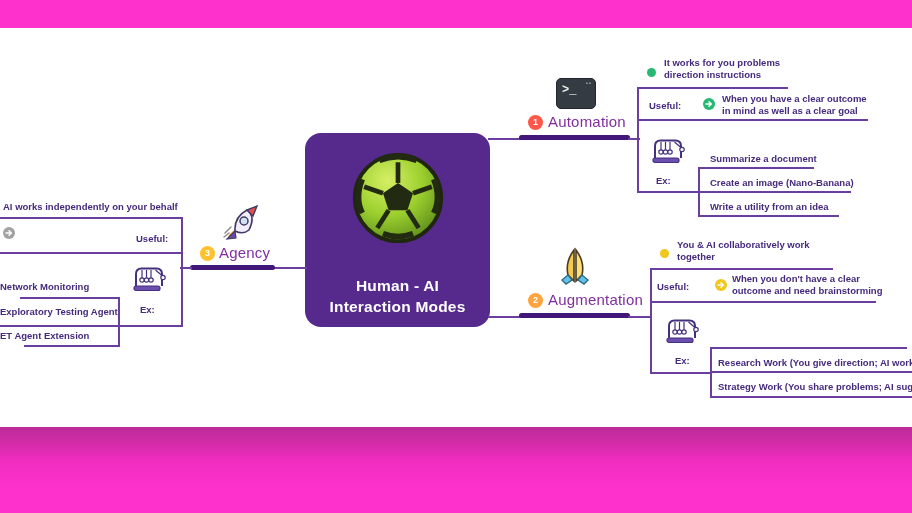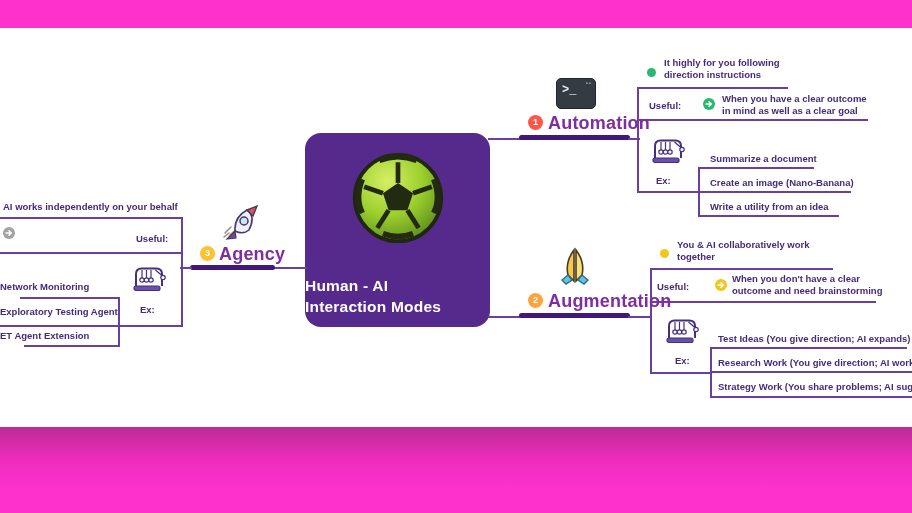--- a/index.html
+++ b/index.html
@@ -4,30 +4,30 @@
 <style>
   html,body{margin:0;padding:0;background:#fff;}
   #frame{position:relative;width:912px;height:513px;overflow:hidden;background:#ffffff;
          font-family:"Liberation Sans",sans-serif;}
   .banner-top{position:absolute;left:0;top:0;width:912px;height:28px;background:#ff31cd;}
   .banner-bottom{position:absolute;left:0;top:427px;width:912px;height:86px;
          background:linear-gradient(180deg,#bb2b96 0%,#f02dbf 40%,#ff31cd 75%);}
   
   .central{position:absolute;left:305px;top:133px;width:185px;height:194px;background:#562a8c;
          border-radius:16px;}
-  .central-title{position:absolute;left:0;top:142px;width:185px;color:#ffffff;
+  .central-title{position:absolute;left:0;top:142px;width:185px;text-align:center;color:#ffffff;
          font-weight:bold;font-size:15.5px;line-height:21px;letter-spacing:.2px;}
   .ball{position:absolute;left:46px;top:18px;}
   
   .ln{position:absolute;background:#6b3fa0;}
   .bar{position:absolute;background:#41187a;height:5px;border-radius:3px;}
   
   .t{position:absolute;font-weight:bold;font-size:9.5px;line-height:12px;color:#452a7d;white-space:nowrap;}
   .lbl{position:absolute;font-weight:bold;font-size:9.5px;color:#452a7d;white-space:nowrap;}
-  .main-label{position:absolute;font-weight:bold;font-size:18px;color:#7f2da0;letter-spacing:.2px;white-space:nowrap;}
+  .main-label{position:absolute;font-weight:normal;font-size:15px;color:#7f2da0;letter-spacing:.2px;white-space:nowrap;}
   .badge{position:absolute;width:15px;height:15px;border-radius:50%;color:#fff;font-weight:bold;
          font-size:9px;line-height:15px;text-align:center;}
   .dot{position:absolute;width:9px;height:9px;border-radius:50%;}
   .icon{position:absolute;}
   .term{position:absolute;left:556px;top:78px;width:38px;height:29px;background:#343b42;
         border:1px solid #20262b;border-radius:5px;}
   .term-prompt{position:absolute;left:5px;top:4px;color:#e9f2ec;font-family:"Liberation Mono",monospace;
         font-weight:bold;font-size:12px;}
   .term-dots{position:absolute;right:3px;top:1px;color:#9aa3a9;font-size:6px;letter-spacing:1px;}
   .ctr{text-align:left;}
@@ -82,21 +82,21 @@
     <span class="term-prompt">&gt;_</span>
     <span class="term-dots">▪▪</span>
   </div>
   <div class="badge" style="left:528px;top:115px;background:#ff564a">
     <span>1</span>
   </div>
   <div class="main-label" style="left:548px;top:113px">Automation</div>
 
   <div class="dot" style="left:647px;top:68px;background:#27b873"></div>
   <div class="t" style="left:664px;top:57px">
-    <span style="display:block">It highly for you following</span>
+    <span style="display:block">It works for you problems</span>
     <span style="display:block">direction instructions</span>
   </div>
 
   <div class="lbl" style="left:649px;top:100px">Useful:</div>
   <svg class="icon" style="left:703px;top:98px" width="12" height="12" viewBox="0 0 12 12">
     <circle cx="6" cy="6" r="6" fill="#27b873"></circle>
     <path d="M3 6 H8 M6 3.8 L8.4 6 L6 8.2" stroke="#fff" stroke-width="1.4" fill="none" stroke-linecap="round" stroke-linejoin="round"></path>
   </svg>
   <div class="t" style="left:722px;top:93px">
     <span style="display:block">When you have a clear outcome</span>
@@ -165,21 +165,20 @@
       <circle cx="10" cy="15" r="2.2" fill="#fff" stroke="#44307c" stroke-width="1.2"></circle>
     <line x1="14.5" y1="5" x2="14.5" y2="13" stroke="#44307c" stroke-width="1.2"></line>
       <circle cx="14.5" cy="15" r="2.2" fill="#fff" stroke="#44307c" stroke-width="1.2"></circle>
     <line x1="19" y1="5" x2="19" y2="13" stroke="#44307c" stroke-width="1.2"></line>
       <circle cx="19" cy="15" r="2.2" fill="#fff" stroke="#44307c" stroke-width="1.2"></circle>
     <line x1="23.5" y1="5" x2="30.5" y2="11" stroke="#44307c" stroke-width="1.2"></line>
       <circle cx="31" cy="12.5" r="2.2" fill="#fff" stroke="#44307c" stroke-width="1.2"></circle>
     <rect x="2" y="21" width="26" height="4.5" rx="2" fill="#6a4fae" stroke="#44307c" stroke-width="1.2"></rect>
   </svg>
   <div class="lbl" style="left:675px;top:355px">Ex:</div>
-  <div class="t" style="left:718px;top:333px">Test Ideas (You give direction; AI expands)</div>
   <div class="t" style="left:718px;top:357px">Research Work (You give direction; AI works)</div>
   <div class="t" style="left:718px;top:381px">Strategy Work (You share problems; AI sugge</div>
 
   <div class="ln" style="left:273px;top:267px;width:34px;height:2px"></div>
   <div class="bar" style="left:190px;top:265px;width:85px"></div>
   <div class="ln" style="left:180px;top:267px;width:12px;height:2px"></div>
   <div class="ln" style="left:181px;top:217px;width:2px;height:110px"></div>
   <div class="ln" style="left:0px;top:217px;width:183px;height:1.5px"></div>
   <div class="ln" style="left:0px;top:252px;width:183px;height:1.5px"></div>
   <div class="ln" style="left:118px;top:325px;width:64px;height:1.5px"></div>

